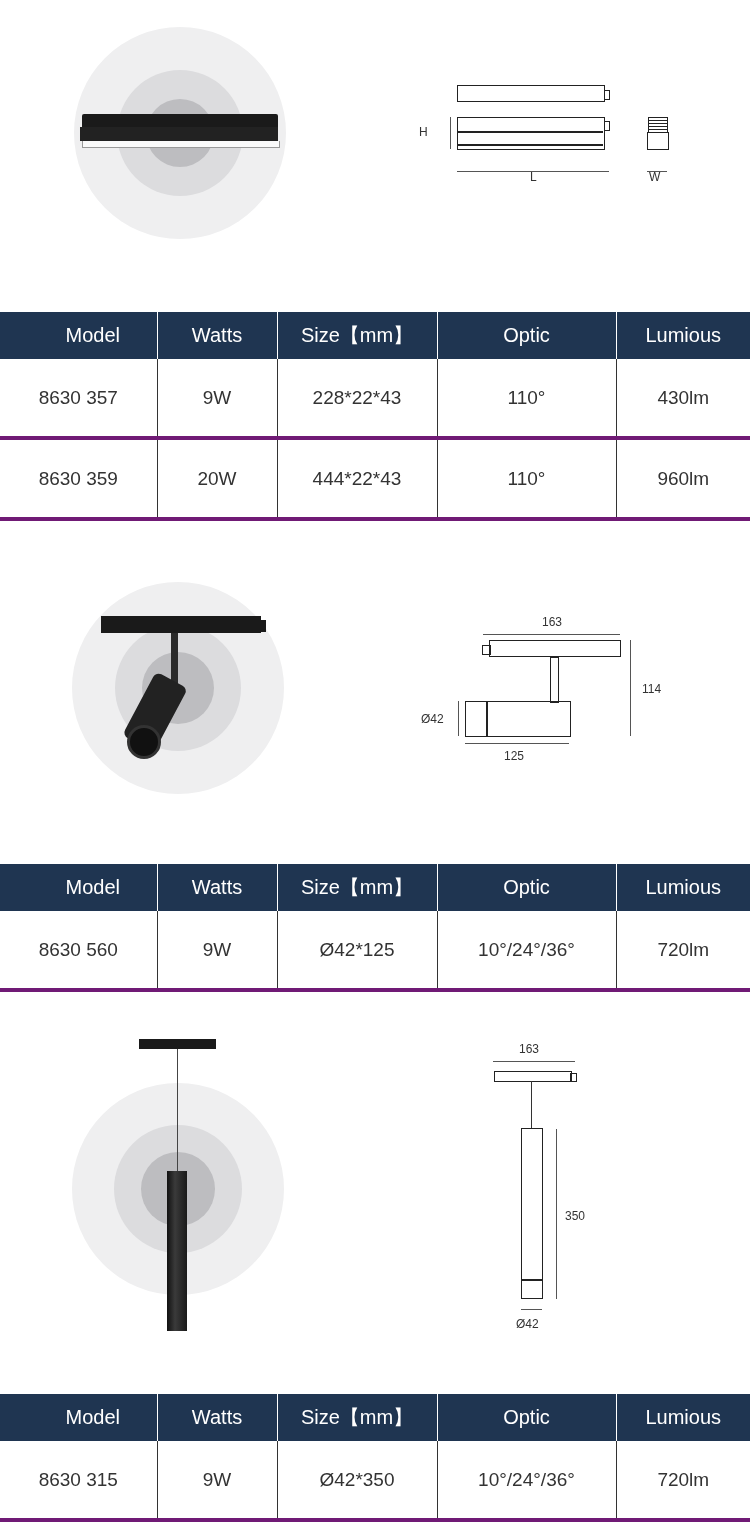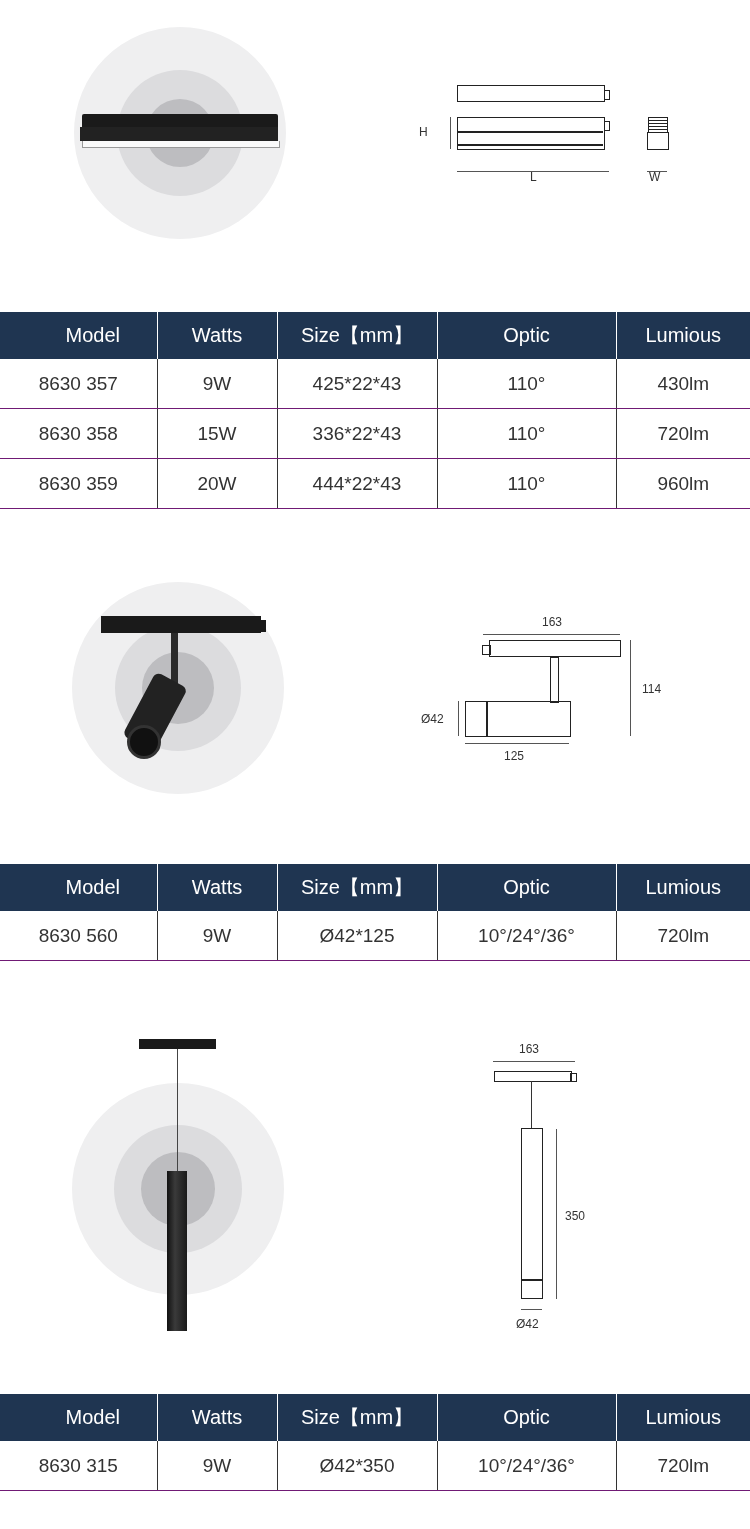--- a/index.html
+++ b/index.html
@@ -5,21 +5,21 @@
   html,body{margin:0;padding:0;background:#fff;}
   body{width:750px;height:1529px;position:relative;overflow:hidden;font-family:"Liberation Sans",sans-serif;color:#333;}
   .abs{position:absolute;}
   .circle{position:absolute;border-radius:50%;}
   .c1{background:#efeff0;}
   .c2{background:#dcdcde;}
   .c3{background:#bdbdc0;}
   table.spec{position:absolute;left:0;width:750px;border-collapse:collapse;table-layout:fixed;}
   table.spec th{background:#1f3551;color:#fff;font-weight:normal;font-size:20px;height:47px;padding:0;text-align:center;border-left:1px solid #fff;}
   table.spec th:first-child{border-left:none;padding-left:29px;}
-  table.spec td{font-size:19px;color:#333;text-align:center;height:49px;padding:0;border-bottom:1px solid #701a75;border-left:1px solid #333;}
+  table.spec td{font-size:19px;color:#333;text-align:center;height:49px;padding:14px;border-bottom:4px solid #701a75;border-left:1px solid #333;}
   table.spec td:first-child{border-left:none;}
   .dim{font-size:12px;color:#333;position:absolute;}
   .line{position:absolute;background:#555;}
 </style>
 </head>
 <body>
 
 <div class="abs" style="left:70px;top:25px;width:220px;height:220px;">
   <div class="circle c1" style="left:4px;top:2px;width:212px;height:212px;"></div>
   <div class="circle c2" style="left:47px;top:45px;width:126px;height:126px;"></div>
@@ -62,30 +62,23 @@
       <th>Watts</th>
       <th>Size【mm】</th>
       <th>Optic</th>
       <th>Lumious</th>
     </tr>
   </thead>
   <tbody>
     <tr>
       <td>8630 357</td>
       <td>9W</td>
-      <td>425*22*43</td>
+      <td>228*22*43</td>
       <td>110°</td>
       <td>430lm</td>
-    </tr>
-    <tr>
-      <td>8630 358</td>
-      <td>15W</td>
-      <td>336*22*43</td>
-      <td>110°</td>
-      <td>720lm</td>
     </tr>
     <tr>
       <td>8630 359</td>
       <td>20W</td>
       <td>444*22*43</td>
       <td>110°</td>
       <td>960lm</td>
     </tr>
   </tbody>
 </table>

